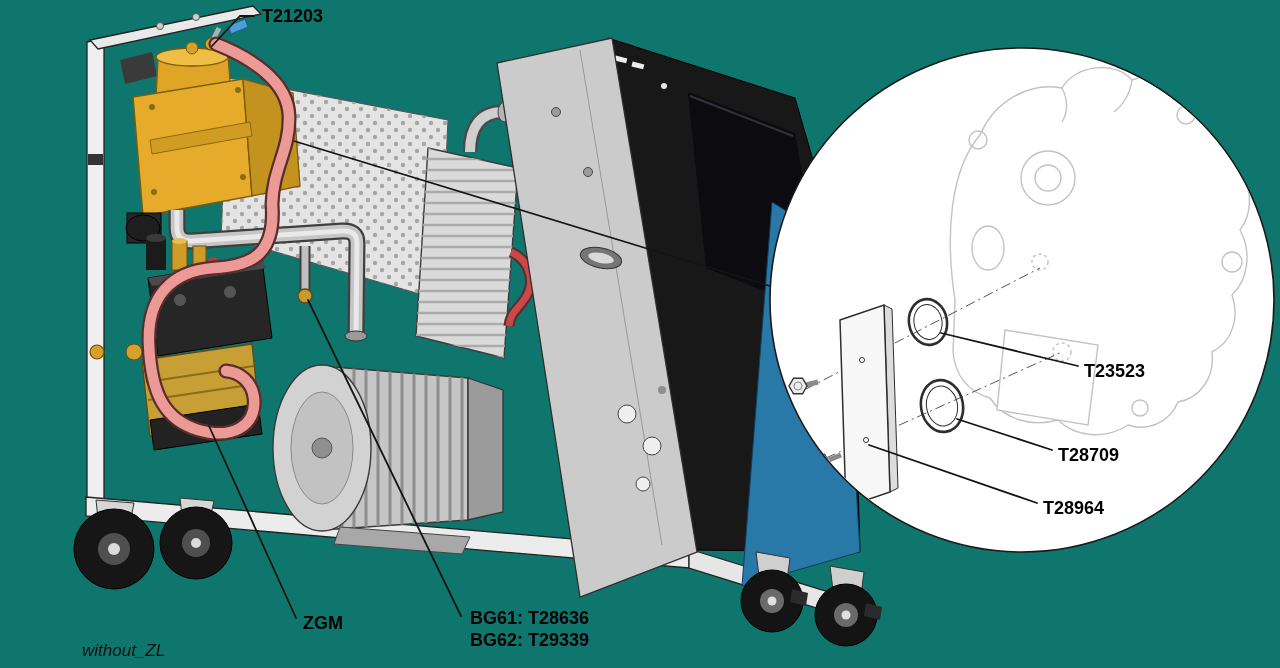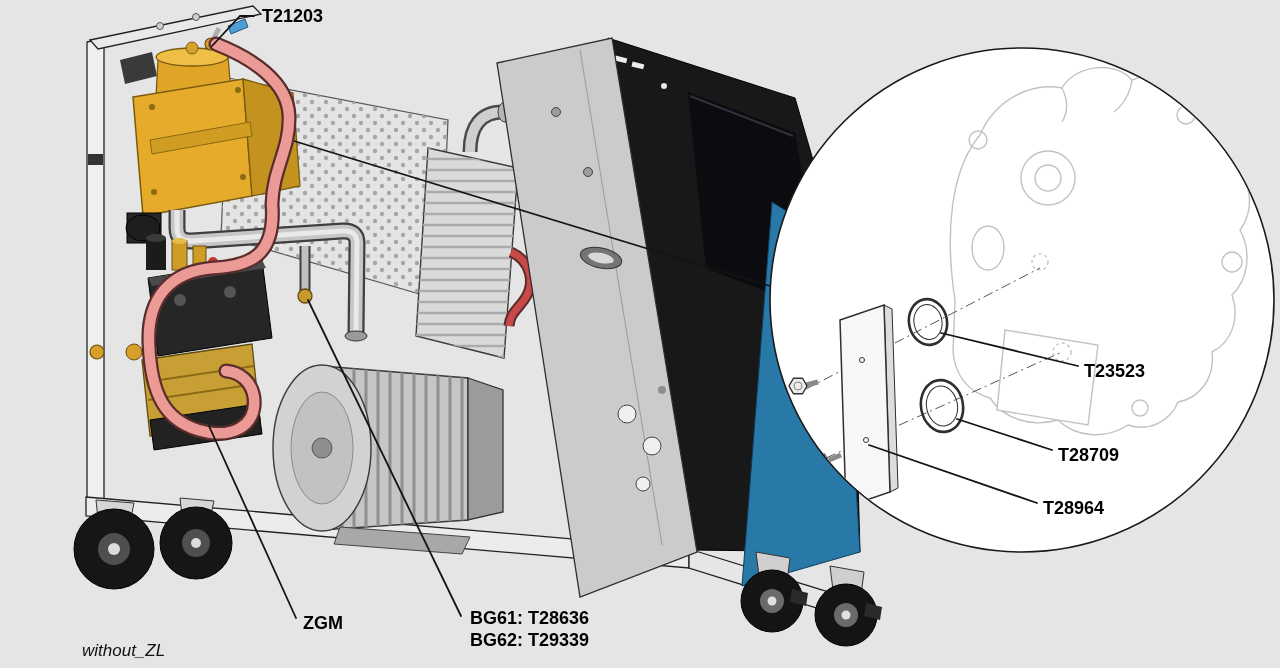--- a/index.html
+++ b/index.html
@@ -1,16 +1,16 @@
 <!DOCTYPE html>
 <html><head>
 <meta charset="utf-8">
 <style>
   html,body{margin:0;padding:0;background:#ffffff;}
-  .stage{width:1280px;height:668px;background:#e5e5e5;position:relative;overflow:hidden;
+  .stage{width:1280px;height:668px;background:#0f766e;position:relative;overflow:hidden;
          font-family:"Liberation Sans",sans-serif;}
   svg{display:block;}
   text.lbl{font-family:"Liberation Sans",sans-serif;font-weight:bold;font-size:18px;fill:#000000;}
   text.caption{font-family:"Liberation Sans",sans-serif;font-style:italic;font-size:17px;fill:#111111;}
 </style>
 </head>
 <body>
 
 <div class="stage">
 <svg width="1280" height="668" viewBox="0 0 1280 668" xmlns="http://www.w3.org/2000/svg">

